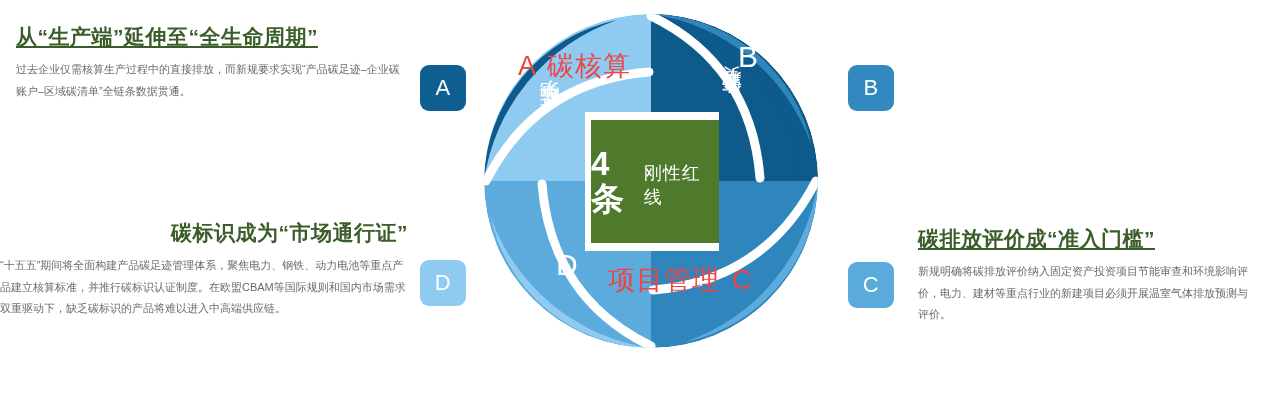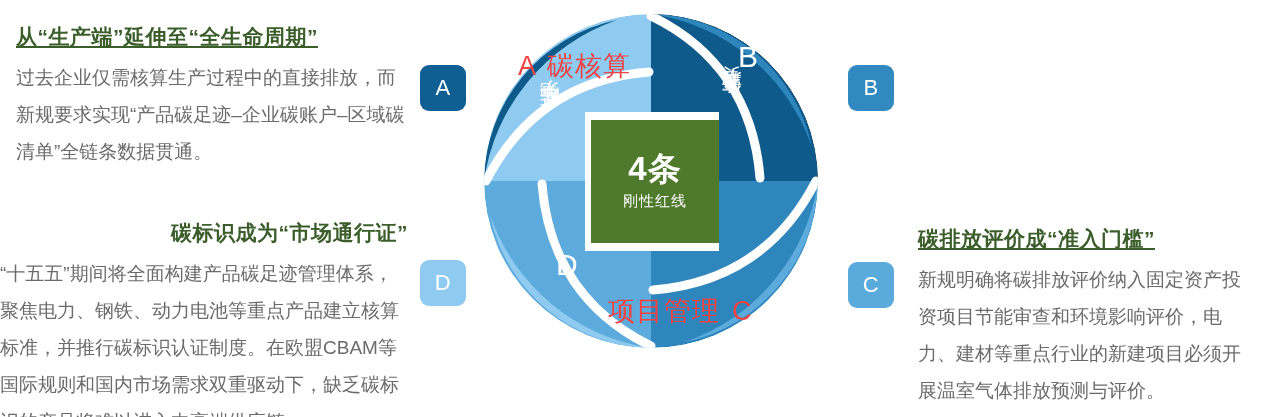--- a/index.html
+++ b/index.html
@@ -17,21 +17,21 @@
   .panel .heading{
     font-size:21px;
     font-weight:bold;
     color:#3b5d2a;
     letter-spacing:0.5px;
     margin:0 0 9px 0;
     line-height:1.25;
     white-space:nowrap;
   }
   .panel .body{
-    font-size:19px;
+    font-size:11px;
     line-height:1.95;
     color:#6b6b6b;
     margin:0;
   }
   .panel.right-align .heading{text-align:right;}
   .panel.right-align .body{text-align:left;}
   .panel.left-align .heading{text-align:left;text-decoration:underline;}
   .panel.left-align .body{text-align:left;}
 
   #panel-a{left:16px;top:24px;width:392px;}
@@ -73,21 +73,20 @@
   #label-a{
     left:518px;top:48px;
     font-size:27px;
     letter-spacing:1px;
   }
   #label-a .ltr{font-size:27px;margin-right:10px;}
   #label-c{
     left:608px;top:262px;
     font-size:27px;
     letter-spacing:1px;
-    margin-top:31px;
   }
   #label-c .ltr{font-size:27px;margin-left:12px;}
 
   .vlabel{
     position:absolute;
     color:#ffffff;
     font-size:20px;
     letter-spacing:3px;
     white-space:nowrap;
     transform-origin:0 0;
@@ -120,26 +119,26 @@
     font-size:30px;
     color:#ffffff;
   }
 
   
   #core{
     position:absolute;
     left:591px;top:120px;
     width:128px;height:123px;
     background:#4f7a2c;
-    display:flex;flex-direction:column;
+    display:flex;flex-direction:row;
     align-items:center;justify-content:center;
     color:#ffffff;
   }
   #core .big{font-size:33px;font-weight:bold;line-height:1.05;letter-spacing:1px;}
-  #core .small{font-size:15px;margin-top:6px;letter-spacing:1px;}
+  #core .small{font-size:18px;margin-top:6px;letter-spacing:1px;}
 </style>
 </head>
 <body>
 
 <div class="stage">
 
   <div class="panel left-align" id="panel-a">
     <div class="heading">从“生产端”延伸至“全生命周期”</div>
     <div class="body">过去企业仅需核算生产过程中的直接排放，而新规要求实现“产品碳足迹–企业碳账户–区域碳清单”全链条数据贯通。</div>
   </div>

